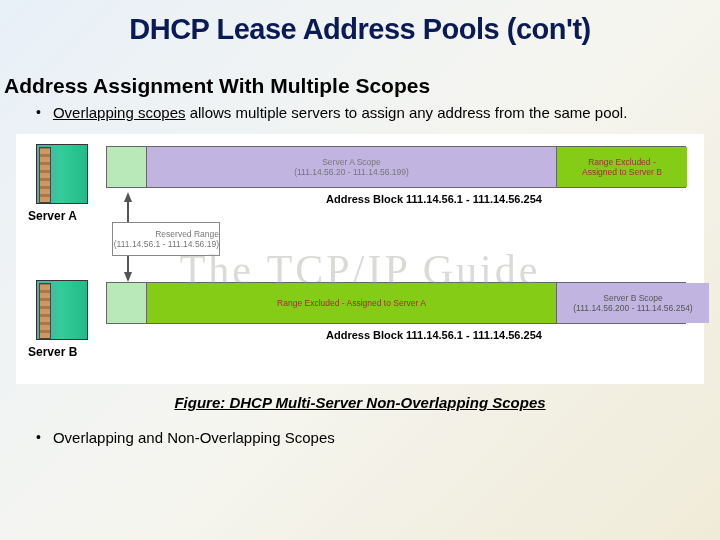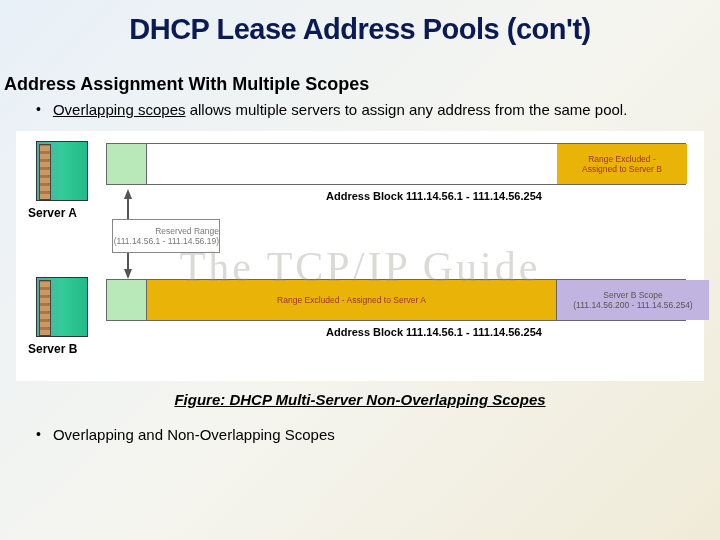--- a/index.html
+++ b/index.html
@@ -15,21 +15,21 @@
     font-family: "Arial Black", Impact, sans-serif;
     font-weight: 900;
     font-size: 29px;
     color: #0a1a55;
     text-align: center;
     padding-top: 13px;
     letter-spacing: -0.5px;
     font-stretch: condensed;
   }
   .subtitle {
-    font-size: 18px;
+    font-size: 21px;
     font-weight: 700;
     color: #000;
     margin: 28px 0 6px 4px;
   }
   .bullet {
     display: flex;
     margin: 4px 0 0 36px;
     font-size: 15px;
     color: #000;
   }
@@ -72,21 +72,21 @@
     position: absolute;
     height: 42px;
     border: 1px solid #666;
   }
   .bar-a { left: 90px; top: 12px; width: 580px; }
   .bar-b { left: 90px; top: 148px; width: 580px; }
   .seg { position: absolute; top: 0; bottom: 0; border-right: 1px solid #666; display: flex; align-items: center; justify-content: center; flex-direction: column; font-size: 8.5px; text-align: center; color: #777; }
   .seg:last-child { border-right: none; }
   .seg-green { background: #b9e8b9; }
   .seg-purple { background: #c2b4e0; }
-  .seg-red { background: #eab308; color: #a03030; }
+  .seg-red { background: #84cc16; color: #a03030; }
   .seg .t1 { font-weight: 400; padding: 0 4px; }
   .blk-label { position: absolute; font-size: 11px; font-weight: 700; color: #000; }
   .blk-a { left: 310px; top: 59px; }
   .blk-b { left: 310px; top: 195px; }
   .res-box {
     position: absolute;
     left: 96px; top: 88px;
     width: 108px; height: 34px;
     border: 1px solid #888;
     background: #fff;
@@ -140,20 +140,24 @@
 </div>
 
 <div class="diagram">
   <div class="server-box server-a"></div>
   <div class="srv-label lbl-a">Server A</div>
   <div class="server-box server-b"></div>
   <div class="srv-label lbl-b">Server B</div>
 
   <div class="bar bar-a">
     <div class="seg seg-green" style="left:0;width:40px"></div>
+    <div class="seg seg-purple" style="left:40px;width:410px">
+      <span class="t1">Server A Scope</span>
+      <span class="t1">(111.14.56.20 - 111.14.56.199)</span>
+    </div>
     <div class="seg seg-red" style="left:450px;width:130px">
       <span class="t1">Range Excluded -</span>
       <span class="t1">Assigned to Server B</span>
     </div>
   </div>
   <div class="blk-label blk-a">Address Block 111.14.56.1 - 111.14.56.254</div>
 
   <div class="arrow-up"></div>
   <div class="arrow-line al1"></div>
   <div class="res-box">

